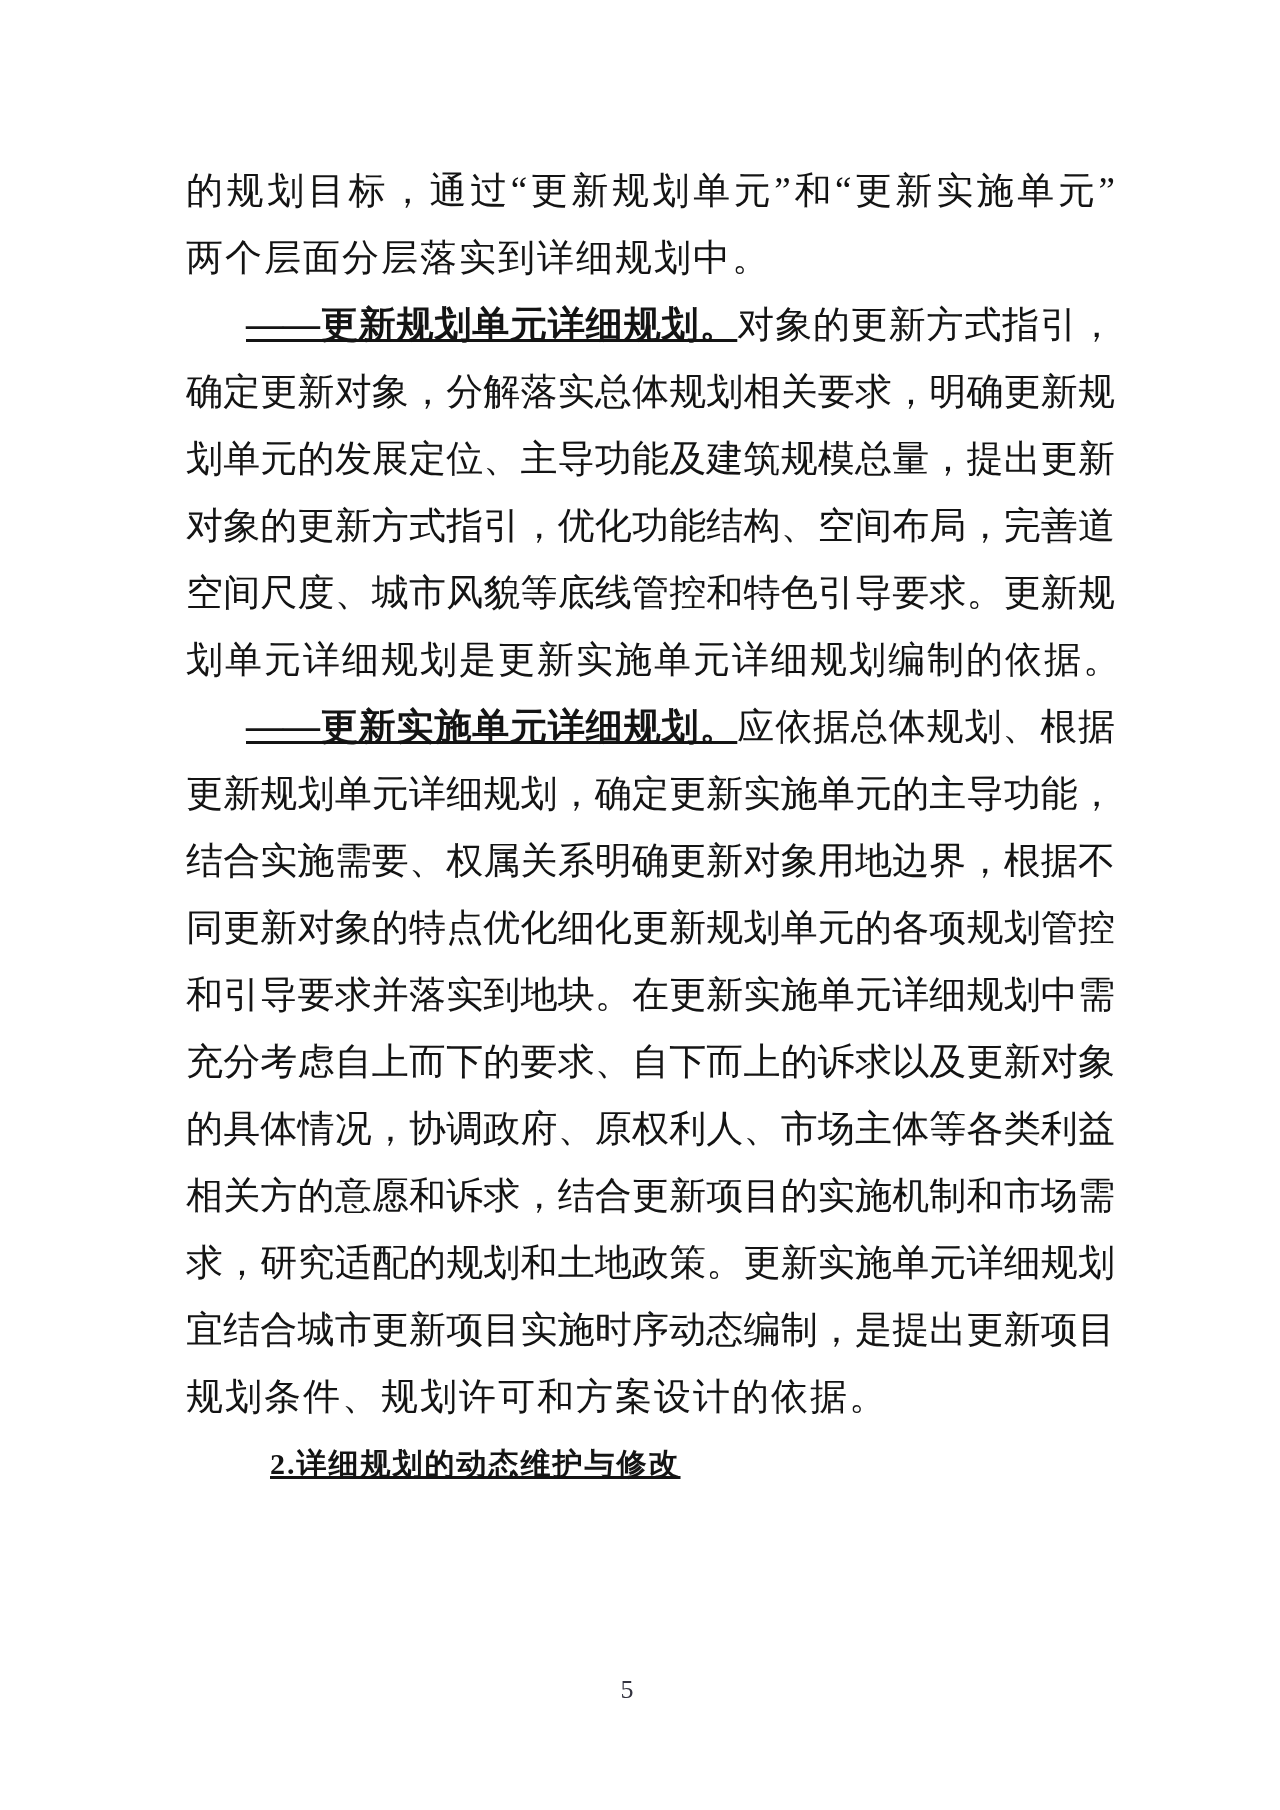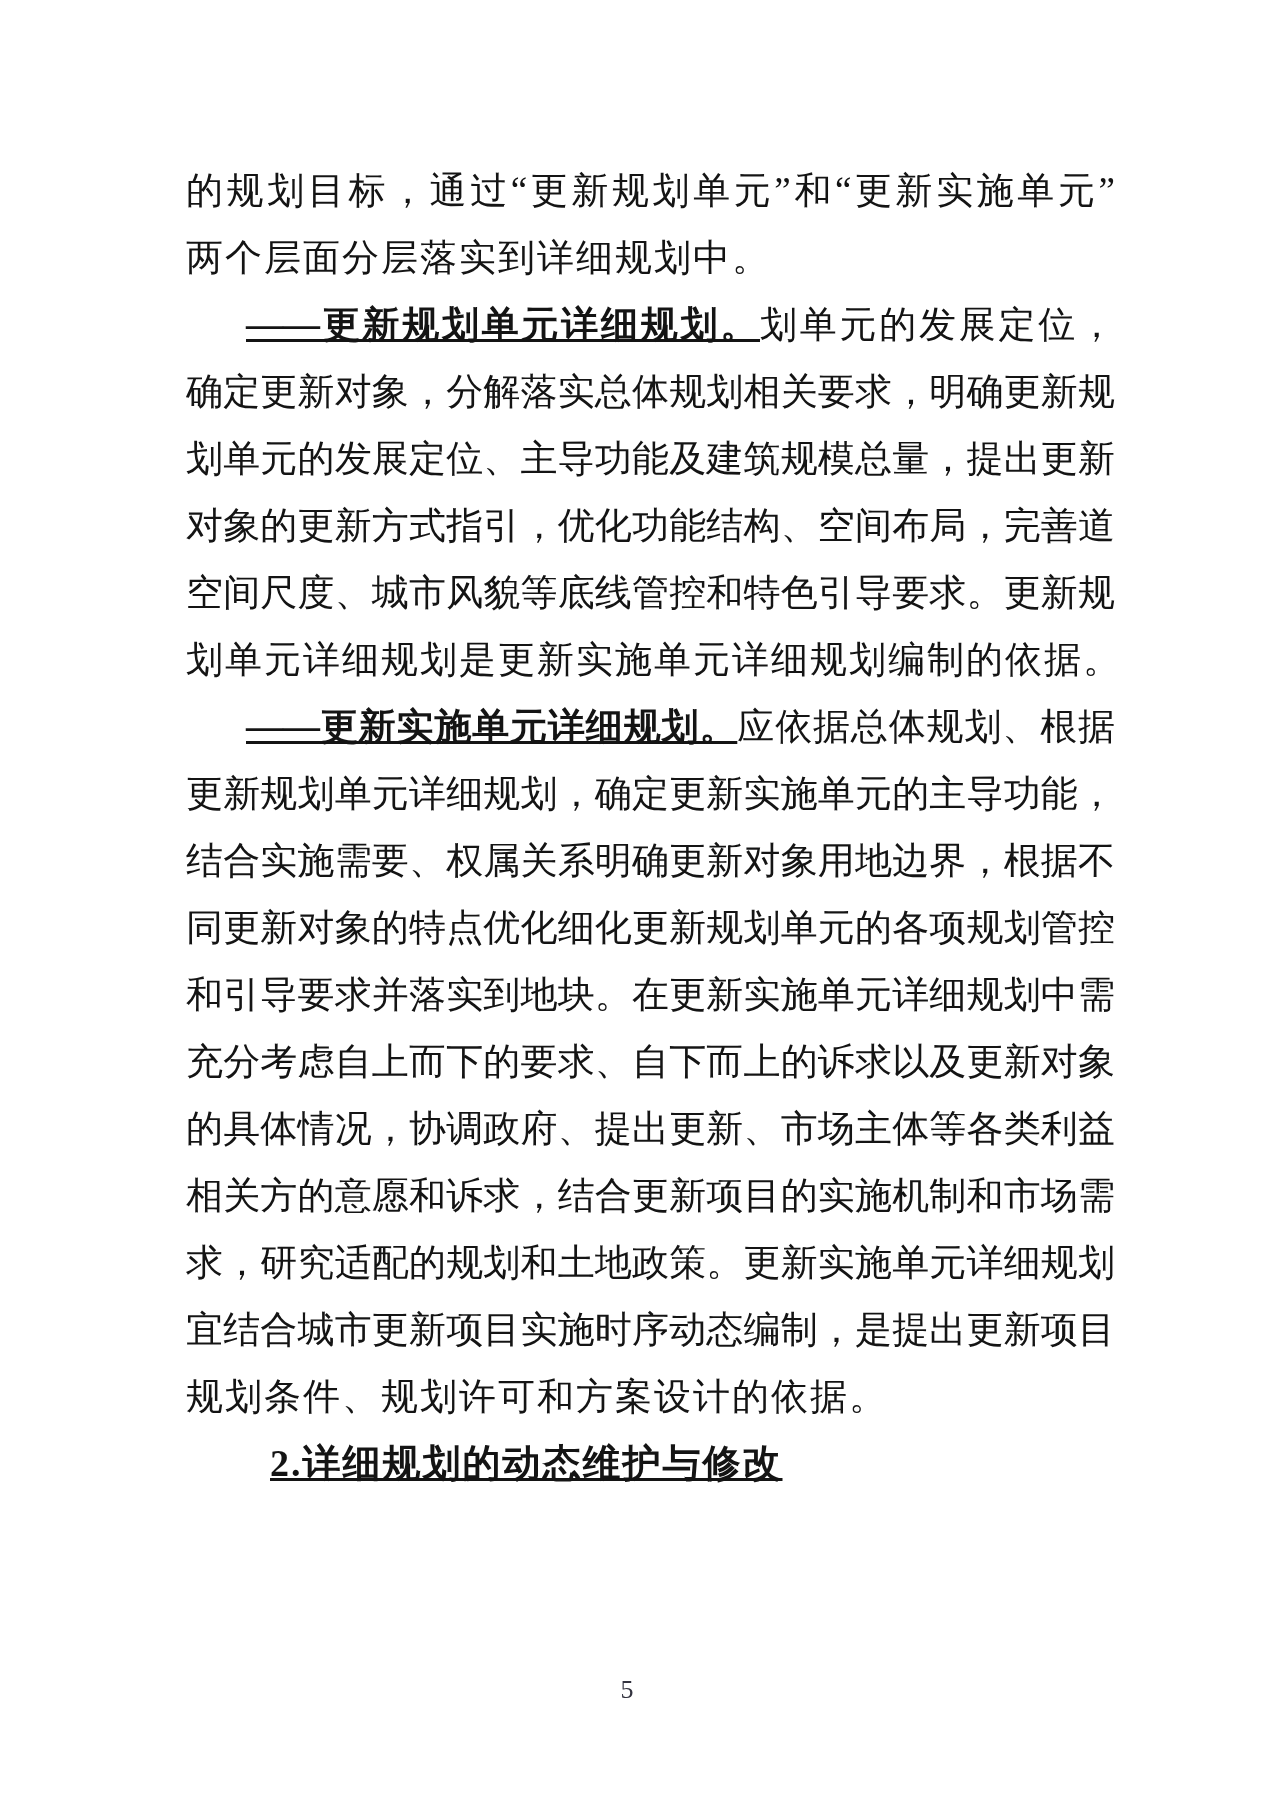--- a/index.html
+++ b/index.html
@@ -36,54 +36,54 @@
     text-align-last: justify;
     text-justify: inter-character;
     letter-spacing: 0;
   }
   .text-line .seg-bold {
     font-weight: bold;
     text-decoration: underline;
   }
   .text-line.heading {
     font-weight: bold;
-    font-size: 38px;
+    font-size: 30px;
   }
   .page-number {
     position: absolute;
     top: 1672px;
     left: 0;
     width: 1254px;
     text-align: center;
     font-size: 26px;
     line-height: 36px;
     color: #33333f;
     font-family: "Liberation Serif", "DejaVu Serif", serif;
   }
 </style>
 </head>
 <body>
 
 <div class="page">
   <main class="doc-body">
       <div class="text-line justify"><span class="seg-regular">的规划目标，通过“更新规划单元”和“更新实施单元”</span></div>
       <div class="text-line"><span class="seg-regular">两个层面分层落实到详细规划中。</span></div>
-      <div class="text-line justify" style="text-indent: 60px;"><span class="seg-bold">——更新规划单元详细规划。</span><span class="seg-regular">划单元的发展定位，</span></div>
+      <div class="text-line justify" style="text-indent: 60px;"><span class="seg-bold">——更新规划单元详细规划。</span><span class="seg-regular">对象的更新方式指引，</span></div>
       <div class="text-line justify"><span class="seg-regular">确定更新对象，分解落实总体规划相关要求，明确更新规</span></div>
       <div class="text-line justify"><span class="seg-regular">划单元的发展定位、主导功能及建筑规模总量，提出更新</span></div>
       <div class="text-line justify"><span class="seg-regular">对象的更新方式指引，优化功能结构、空间布局，完善道</span></div>
       <div class="text-line justify"><span class="seg-regular">空间尺度、城市风貌等底线管控和特色引导要求。更新规</span></div>
       <div class="text-line"><span class="seg-regular">划单元详细规划是更新实施单元详细规划编制的依据。</span></div>
       <div class="text-line justify" style="text-indent: 60px;"><span class="seg-bold">——更新实施单元详细规划。</span><span class="seg-regular">应依据总体规划、根据</span></div>
       <div class="text-line justify"><span class="seg-regular">更新规划单元详细规划，确定更新实施单元的主导功能，</span></div>
       <div class="text-line justify"><span class="seg-regular">结合实施需要、权属关系明确更新对象用地边界，根据不</span></div>
       <div class="text-line justify"><span class="seg-regular">同更新对象的特点优化细化更新规划单元的各项规划管控</span></div>
       <div class="text-line justify"><span class="seg-regular">和引导要求并落实到地块。在更新实施单元详细规划中需</span></div>
       <div class="text-line justify"><span class="seg-regular">充分考虑自上而下的要求、自下而上的诉求以及更新对象</span></div>
-      <div class="text-line justify"><span class="seg-regular">的具体情况，协调政府、提出更新、市场主体等各类利益</span></div>
+      <div class="text-line justify"><span class="seg-regular">的具体情况，协调政府、原权利人、市场主体等各类利益</span></div>
       <div class="text-line justify"><span class="seg-regular">相关方的意愿和诉求，结合更新项目的实施机制和市场需</span></div>
       <div class="text-line justify"><span class="seg-regular">求，研究适配的规划和土地政策。更新实施单元详细规划</span></div>
       <div class="text-line justify"><span class="seg-regular">宜结合城市更新项目实施时序动态编制，是提出更新项目</span></div>
       <div class="text-line"><span class="seg-regular">规划条件、规划许可和方案设计的依据。</span></div>
       <div class="text-line heading" style="text-indent: 84px;"><span class="seg-bold">2.详细规划的动态维护与修改</span></div>
     </main>
   <div class="page-number">5</div>
 </div>
 
 </body></html>

